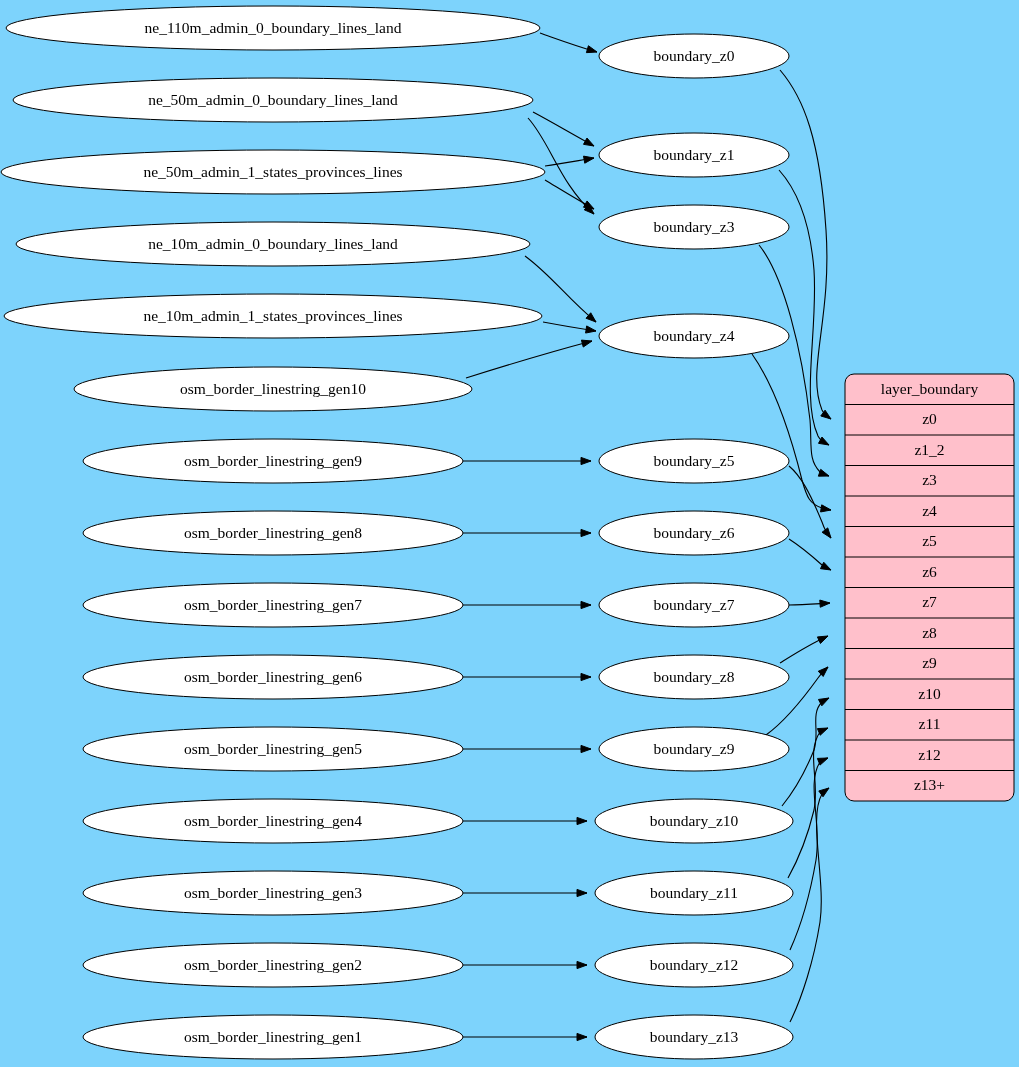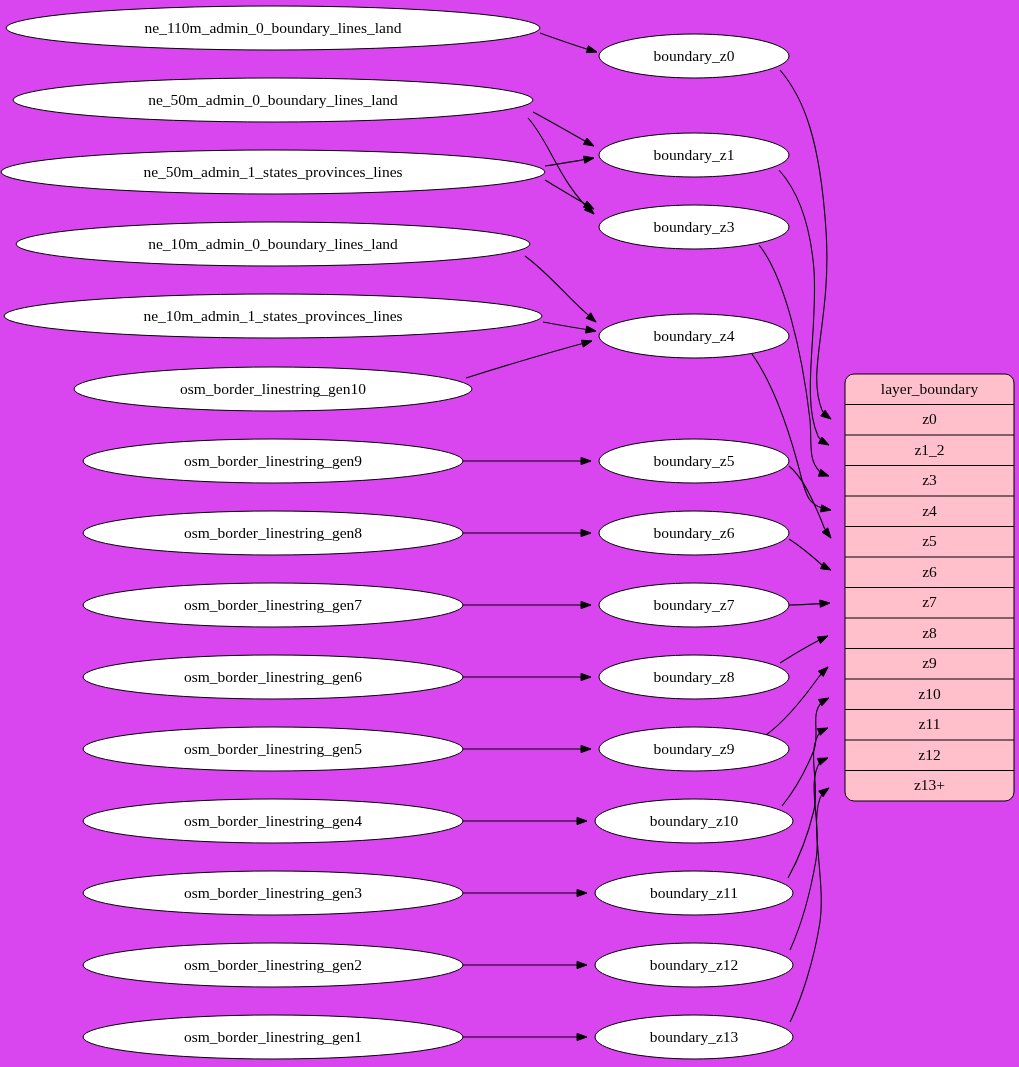--- a/index.html
+++ b/index.html
@@ -4,21 +4,21 @@
 <style>
   html, body {
     margin: 0;
     padding: 0;
     background: #ffffff;
   }
   #stage {
     position: relative;
     width: 1019px;
     height: 1067px;
-    background: #d946ef;
+    background: #7dd3fc;
     font-family: "Liberation Serif", serif;
     overflow: hidden;
   }
   svg.layer {
     position: absolute;
     left: 0;
     top: 0;
     width: 1019px;
     height: 1067px;
   }

